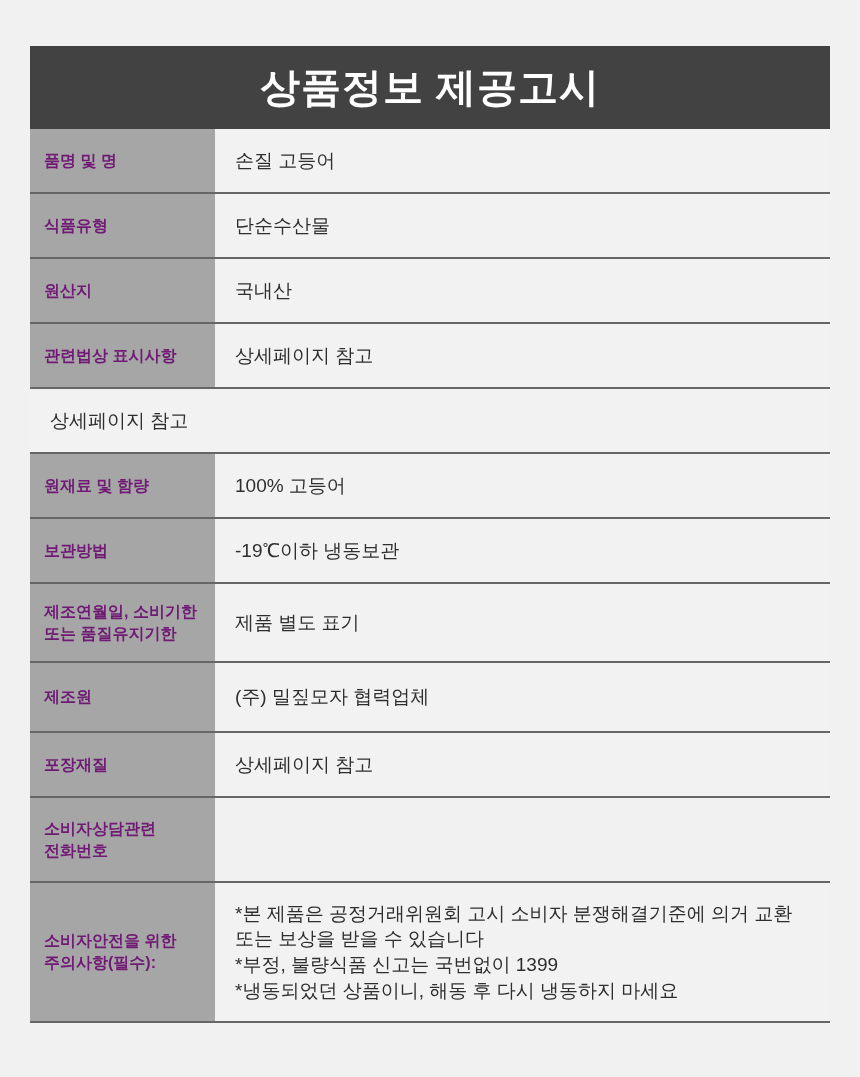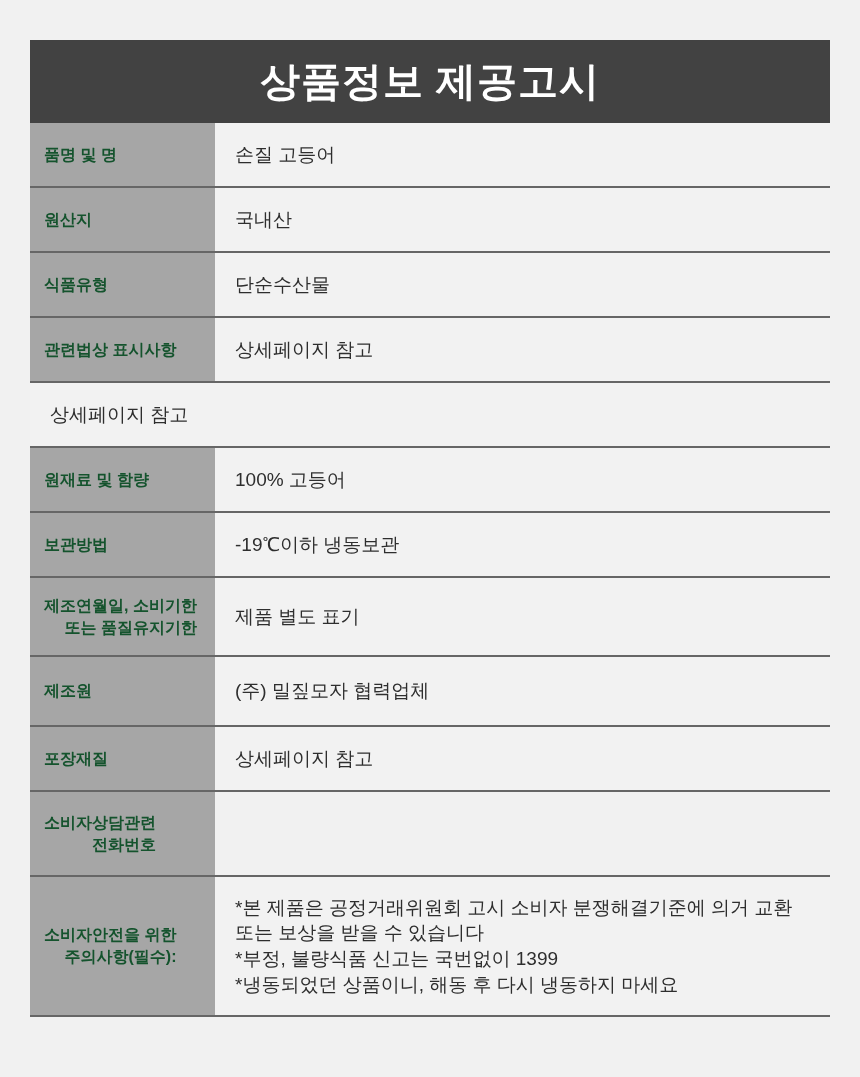--- a/index.html
+++ b/index.html
@@ -32,44 +32,44 @@
   .table-header {
     height: 83px;
     background: var(--header-bg);
     color: var(--header-fg);
     font-size: 40px;
     font-weight: bold;
     letter-spacing: 1px;
     display: flex;
     align-items: center;
     justify-content: center;
+    margin-top: 6px;
   }
   .row {
     display: flex;
     min-height: 65px;
     border-bottom: 2px solid var(--divider);
   }
   
   .row:nth-child(8)  { min-height: 79px; }
   .row:nth-child(9)  { min-height: 70px; }
   .row:nth-child(11) { min-height: 85px; }
   .row:nth-child(12) { min-height: 140px; }
   .cell-label {
     flex: 0 0 185px;
     width: 185px;
     background: var(--label-bg);
-    color: #14532d;
+    color: #701a75;
     font-weight: bold;
     font-size: 16px;
     line-height: 1.35;
     padding: 8px 6px 8px 14px;
     display: flex;
     align-items: center;
     white-space: pre-line;
-    text-align: right;
   }
   .cell-value {
     flex: 1;
     background: var(--value-bg);
     color: #2e2e2e;
     font-size: 19px;
     line-height: 1.35;
     padding: 10px 16px 10px 20px;
     display: flex;
     align-items: center;
@@ -81,27 +81,27 @@
 
 <div class="notice-table">
   <div class="table-header">상품정보 제공고시</div>
   <div id="rows">
   <div class="row">
     <div class="cell-label">품명 및 명</div>
     <div class="cell-value">손질 고등어</div>
   </div>
 
   <div class="row">
-    <div class="cell-label">원산지</div>
-    <div class="cell-value">국내산</div>
+    <div class="cell-label">식품유형</div>
+    <div class="cell-value">단순수산물</div>
   </div>
 
   <div class="row">
-    <div class="cell-label">식품유형</div>
-    <div class="cell-value">단순수산물</div>
+    <div class="cell-label">원산지</div>
+    <div class="cell-value">국내산</div>
   </div>
 
   <div class="row">
     <div class="cell-label">관련법상 표시사항</div>
     <div class="cell-value">상세페이지 참고</div>
   </div>
 
   <div class="row">
     <div class="cell-value">상세페이지 참고</div>
   </div>

